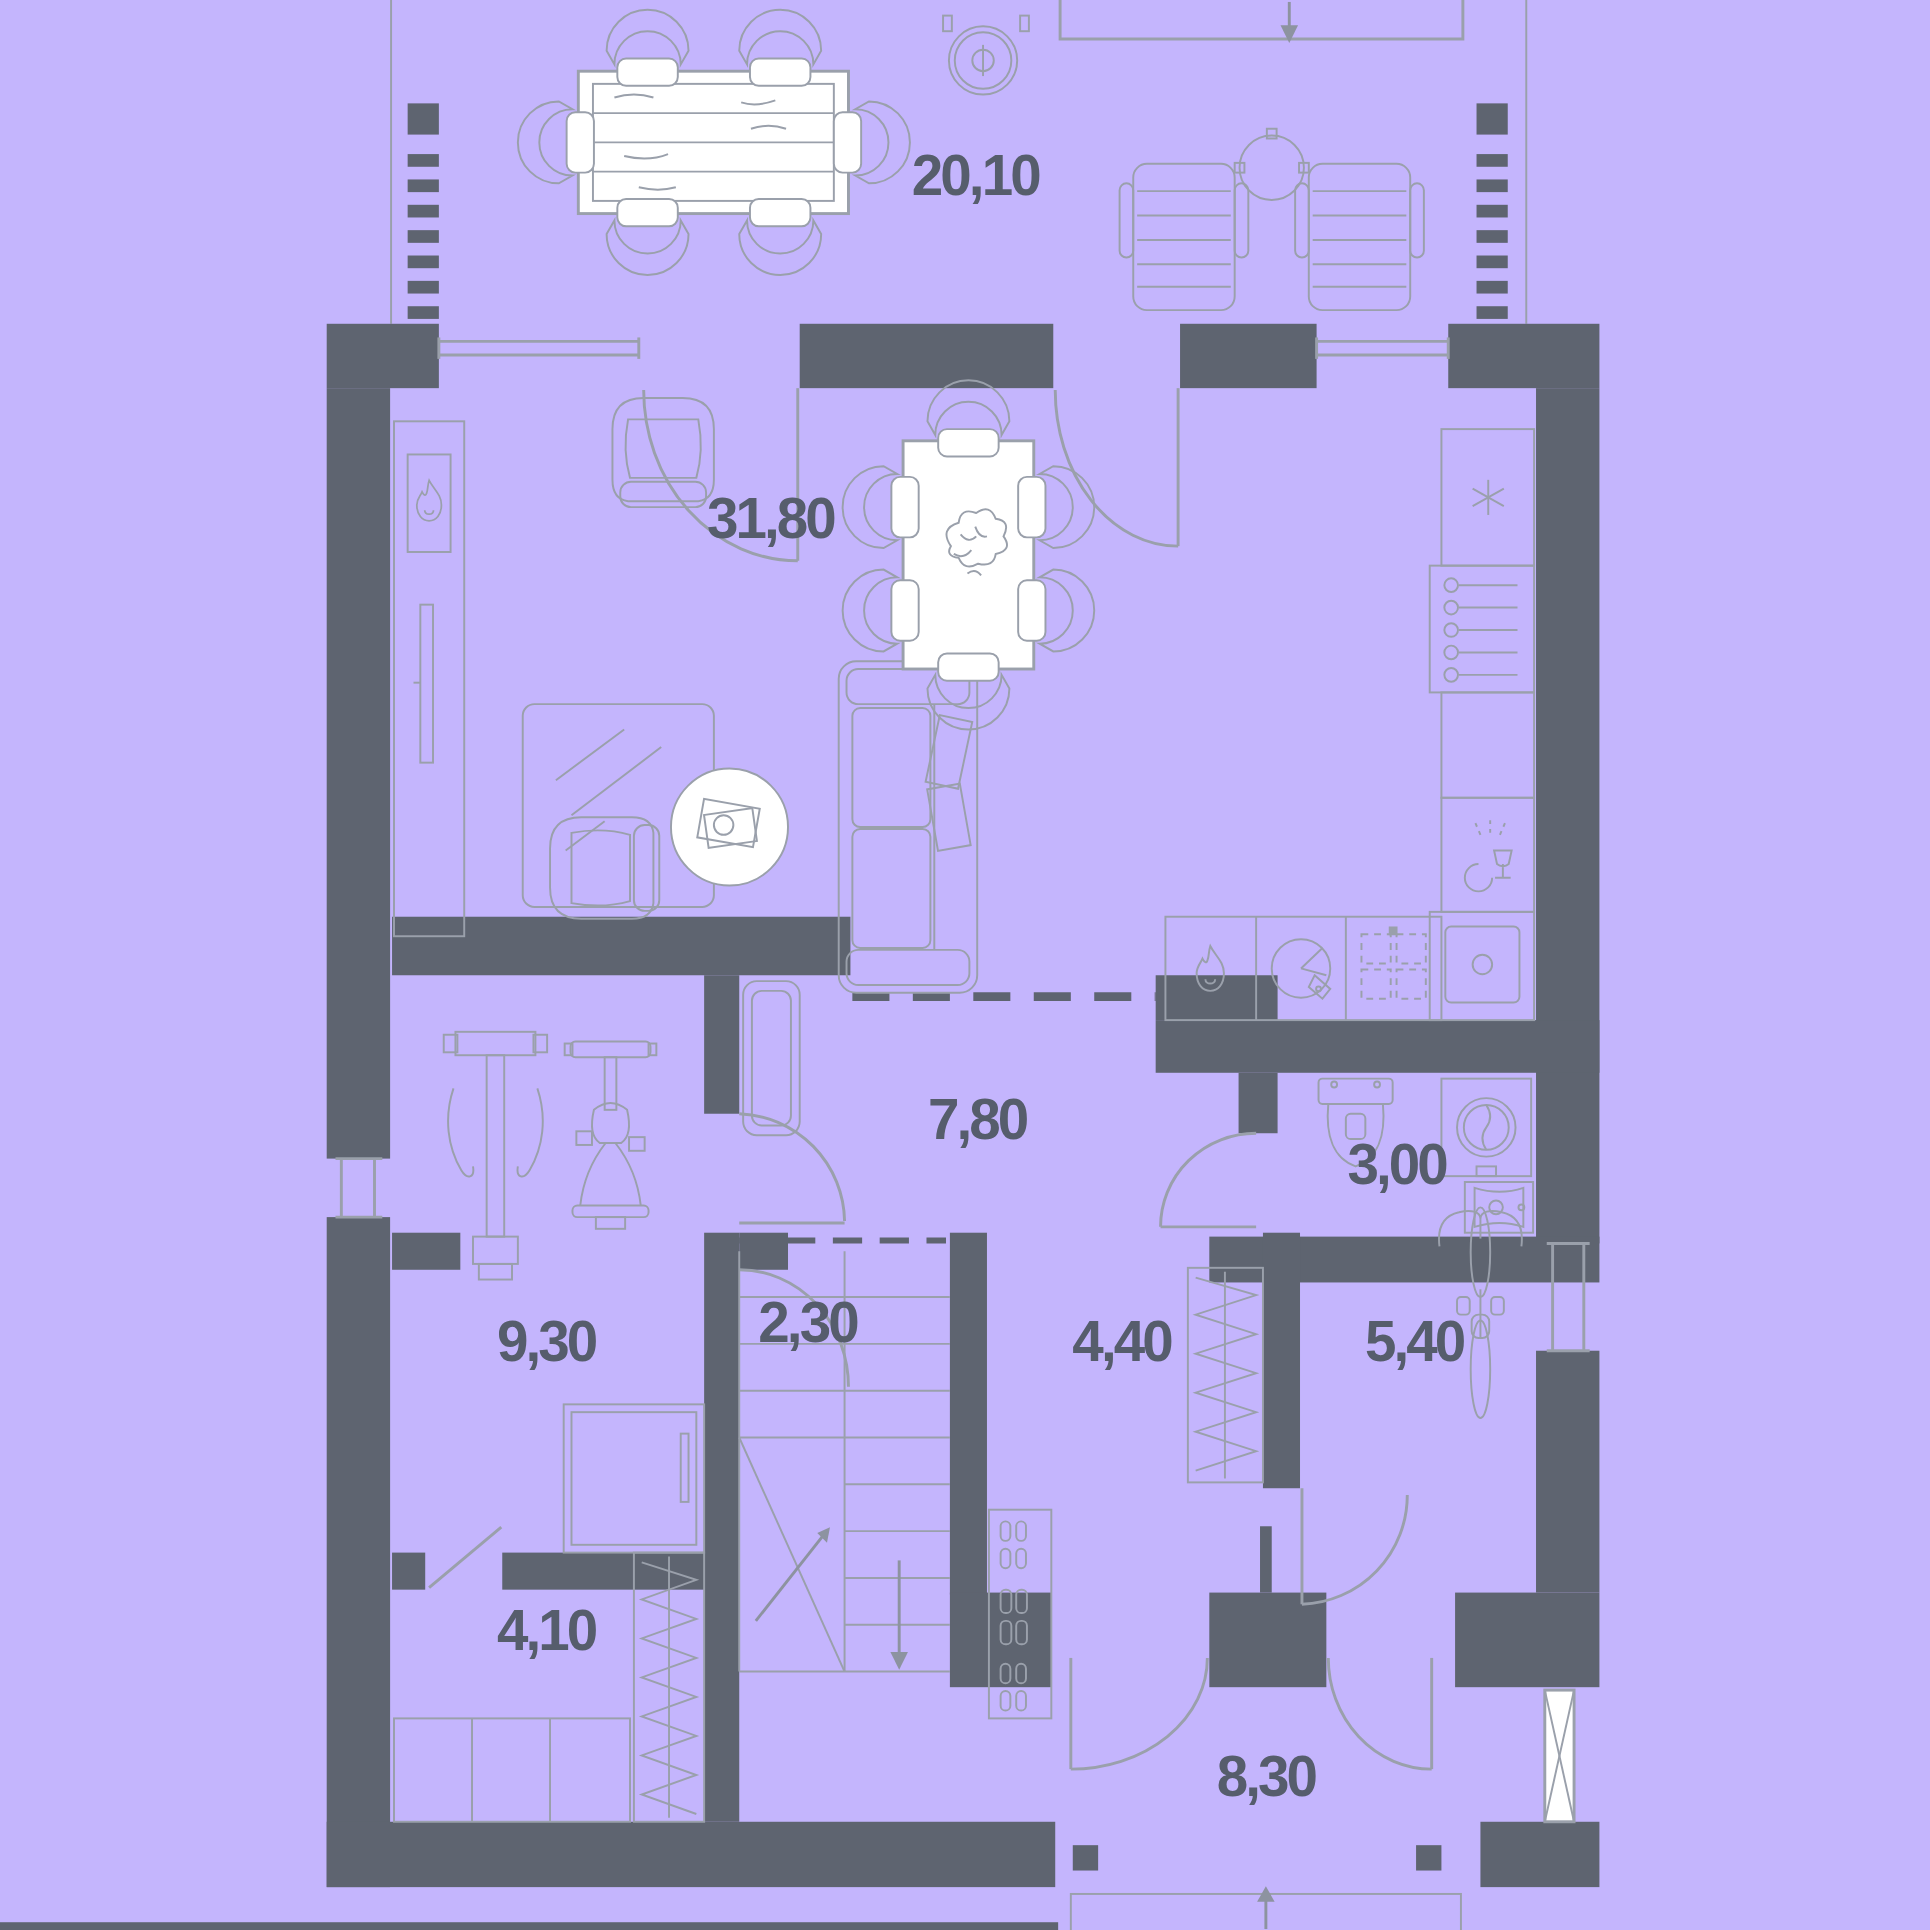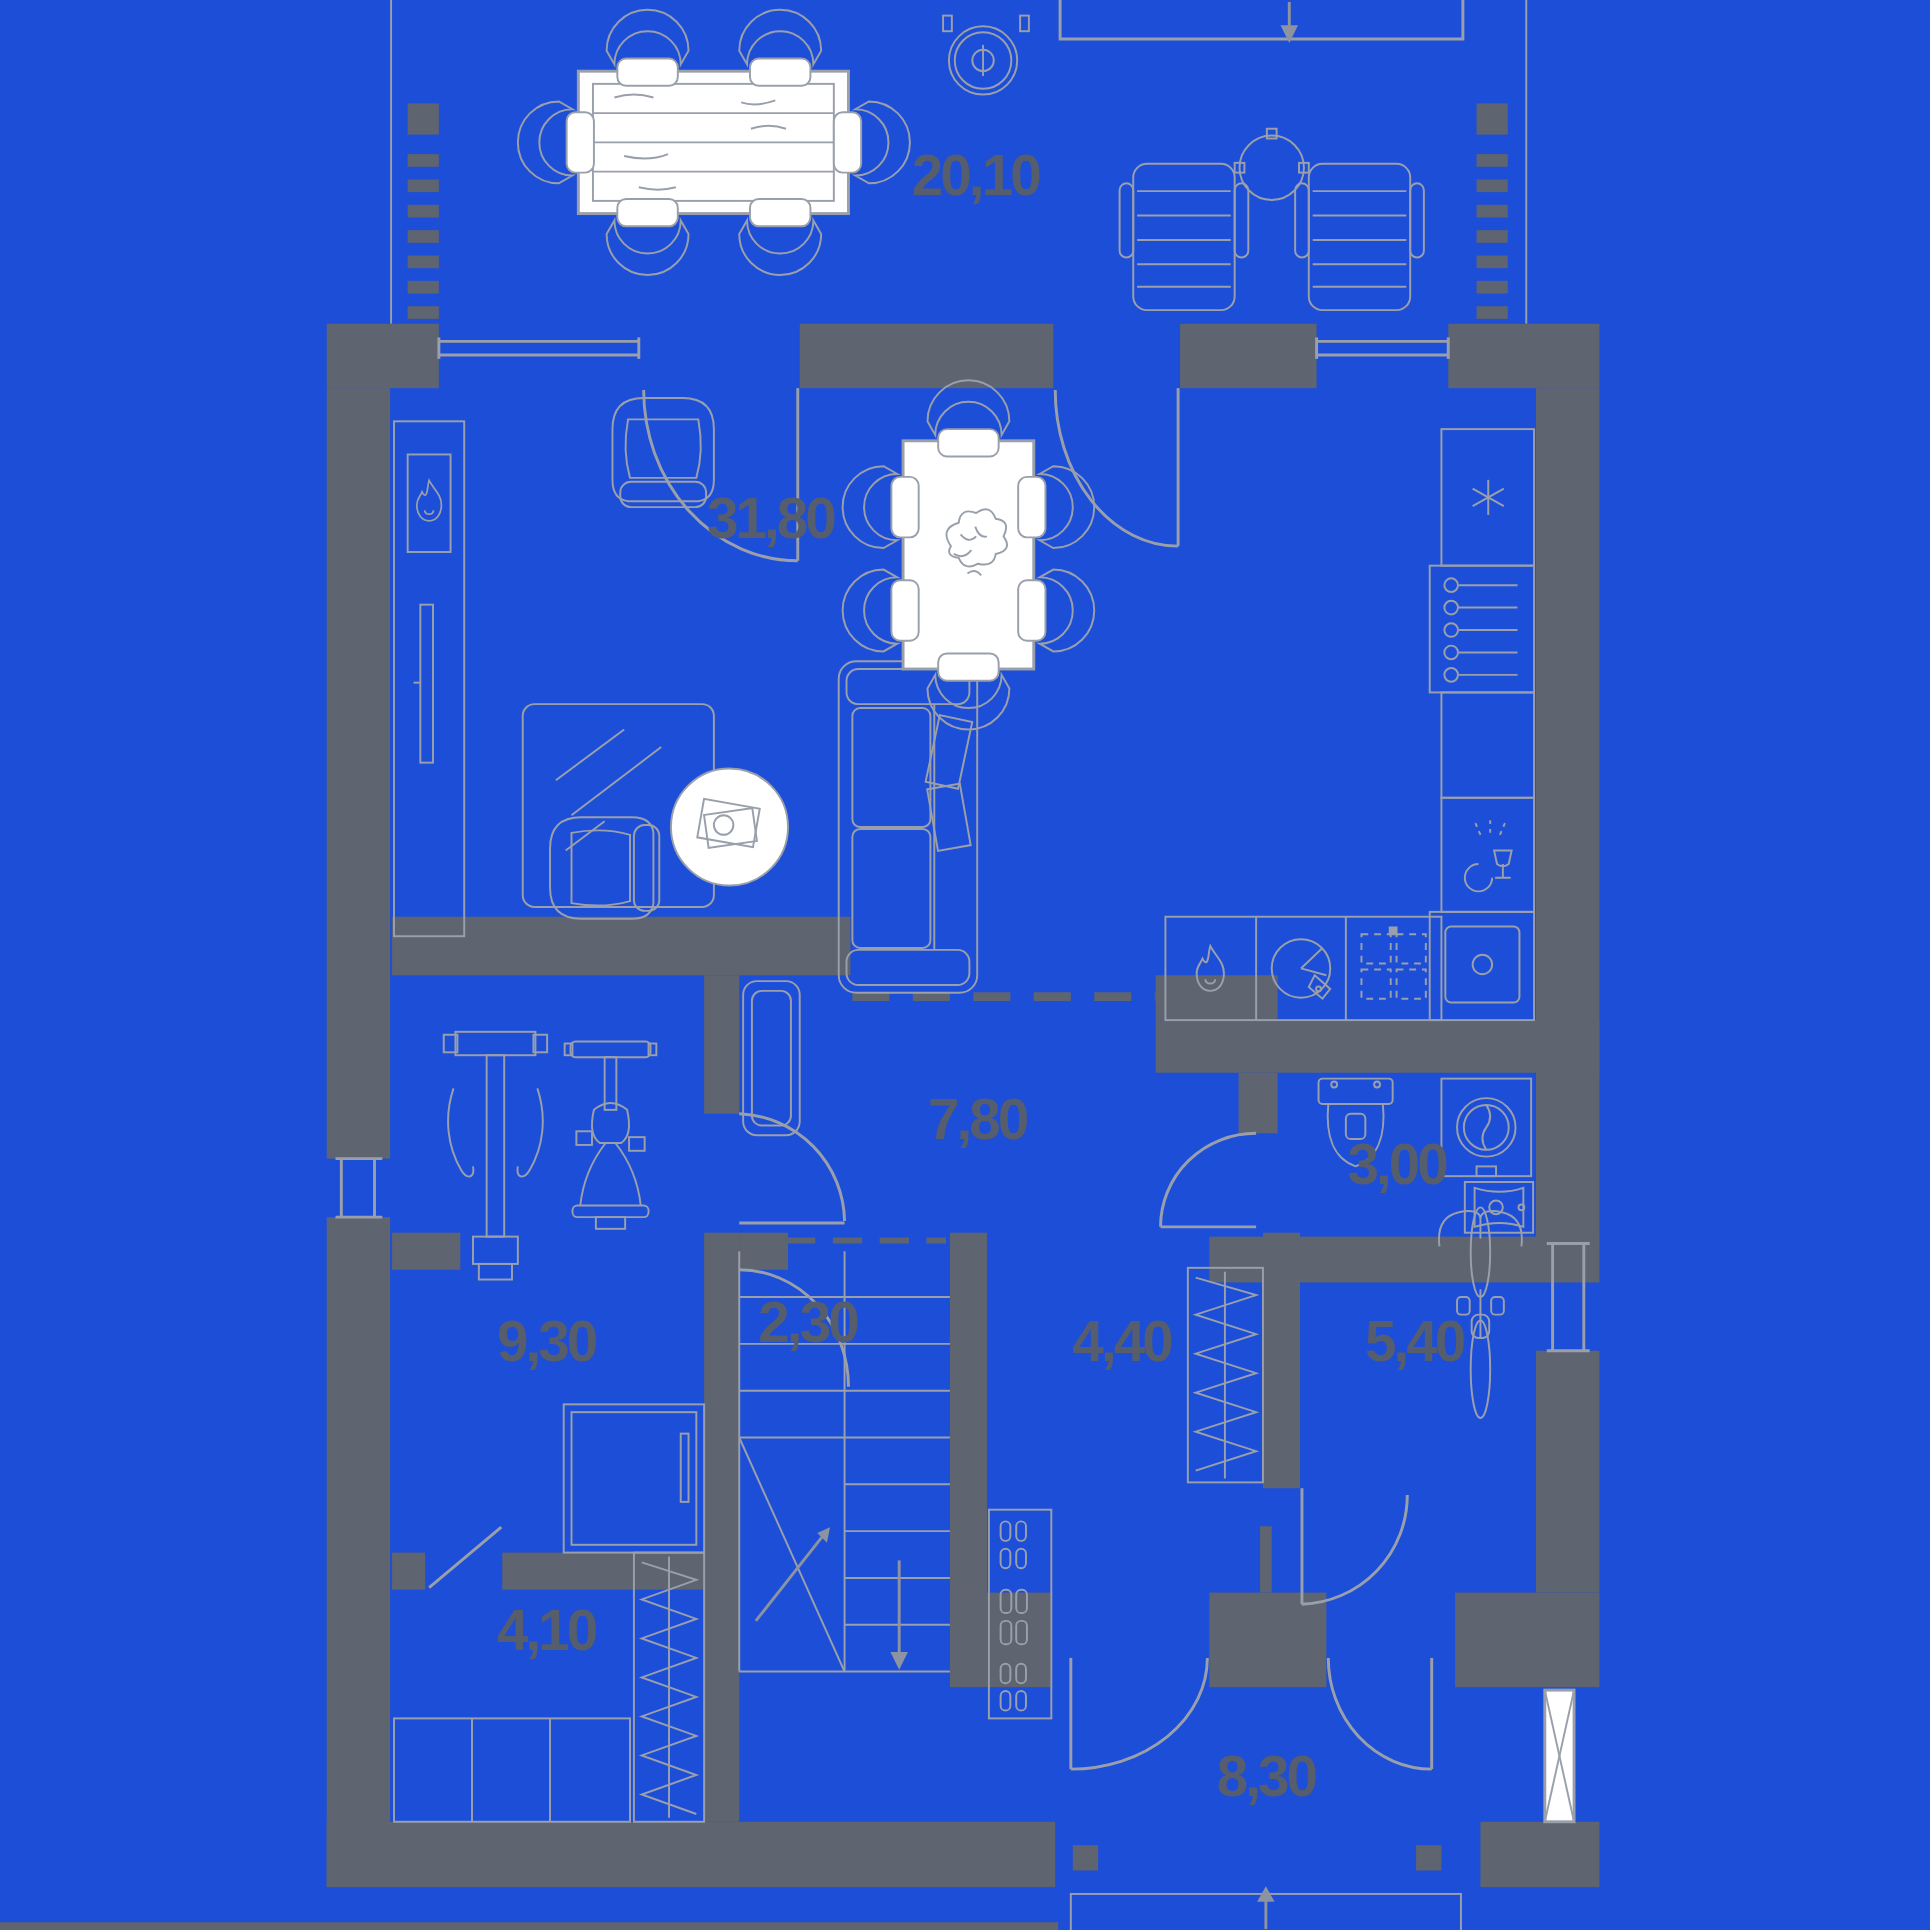--- a/index.html
+++ b/index.html
@@ -1,16 +1,16 @@
 <!DOCTYPE html>
 <html><head>
 <meta charset="utf-8">
 <style>
   html,body{margin:0;padding:0;background:#ffffff;}
-  .stage{position:relative;width:1931px;height:1931px;background:#1d4ed8;overflow:hidden;}
+  .stage{position:relative;width:1931px;height:1931px;background:#c4b5fd;overflow:hidden;}
   svg{position:absolute;left:0;top:0;width:100%;height:100%;}
   .wall{fill:#5e6470;stroke:none;}
   .ln{fill:none;stroke:#9aa0ab;stroke-width:3;}
   .lnt{fill:none;stroke:#9aa0ab;stroke-width:2;}
   .wfill{fill:#ffffff;}
   .dashbig{fill:none;stroke:#5e6470;stroke-width:9;stroke-dasharray:38 24;}
   .dashsm{fill:none;stroke:#5e6470;stroke-width:6;stroke-dasharray:30 18;}
   .arrow{fill:none;stroke:#8d93a0;stroke-width:3;}
   .ahead{fill:#8d93a0;stroke:none;}
   text.room{fill:#565d6c;font-family:"Liberation Sans",sans-serif;font-size:58px;font-weight:600;letter-spacing:-3px;text-anchor:middle;}

